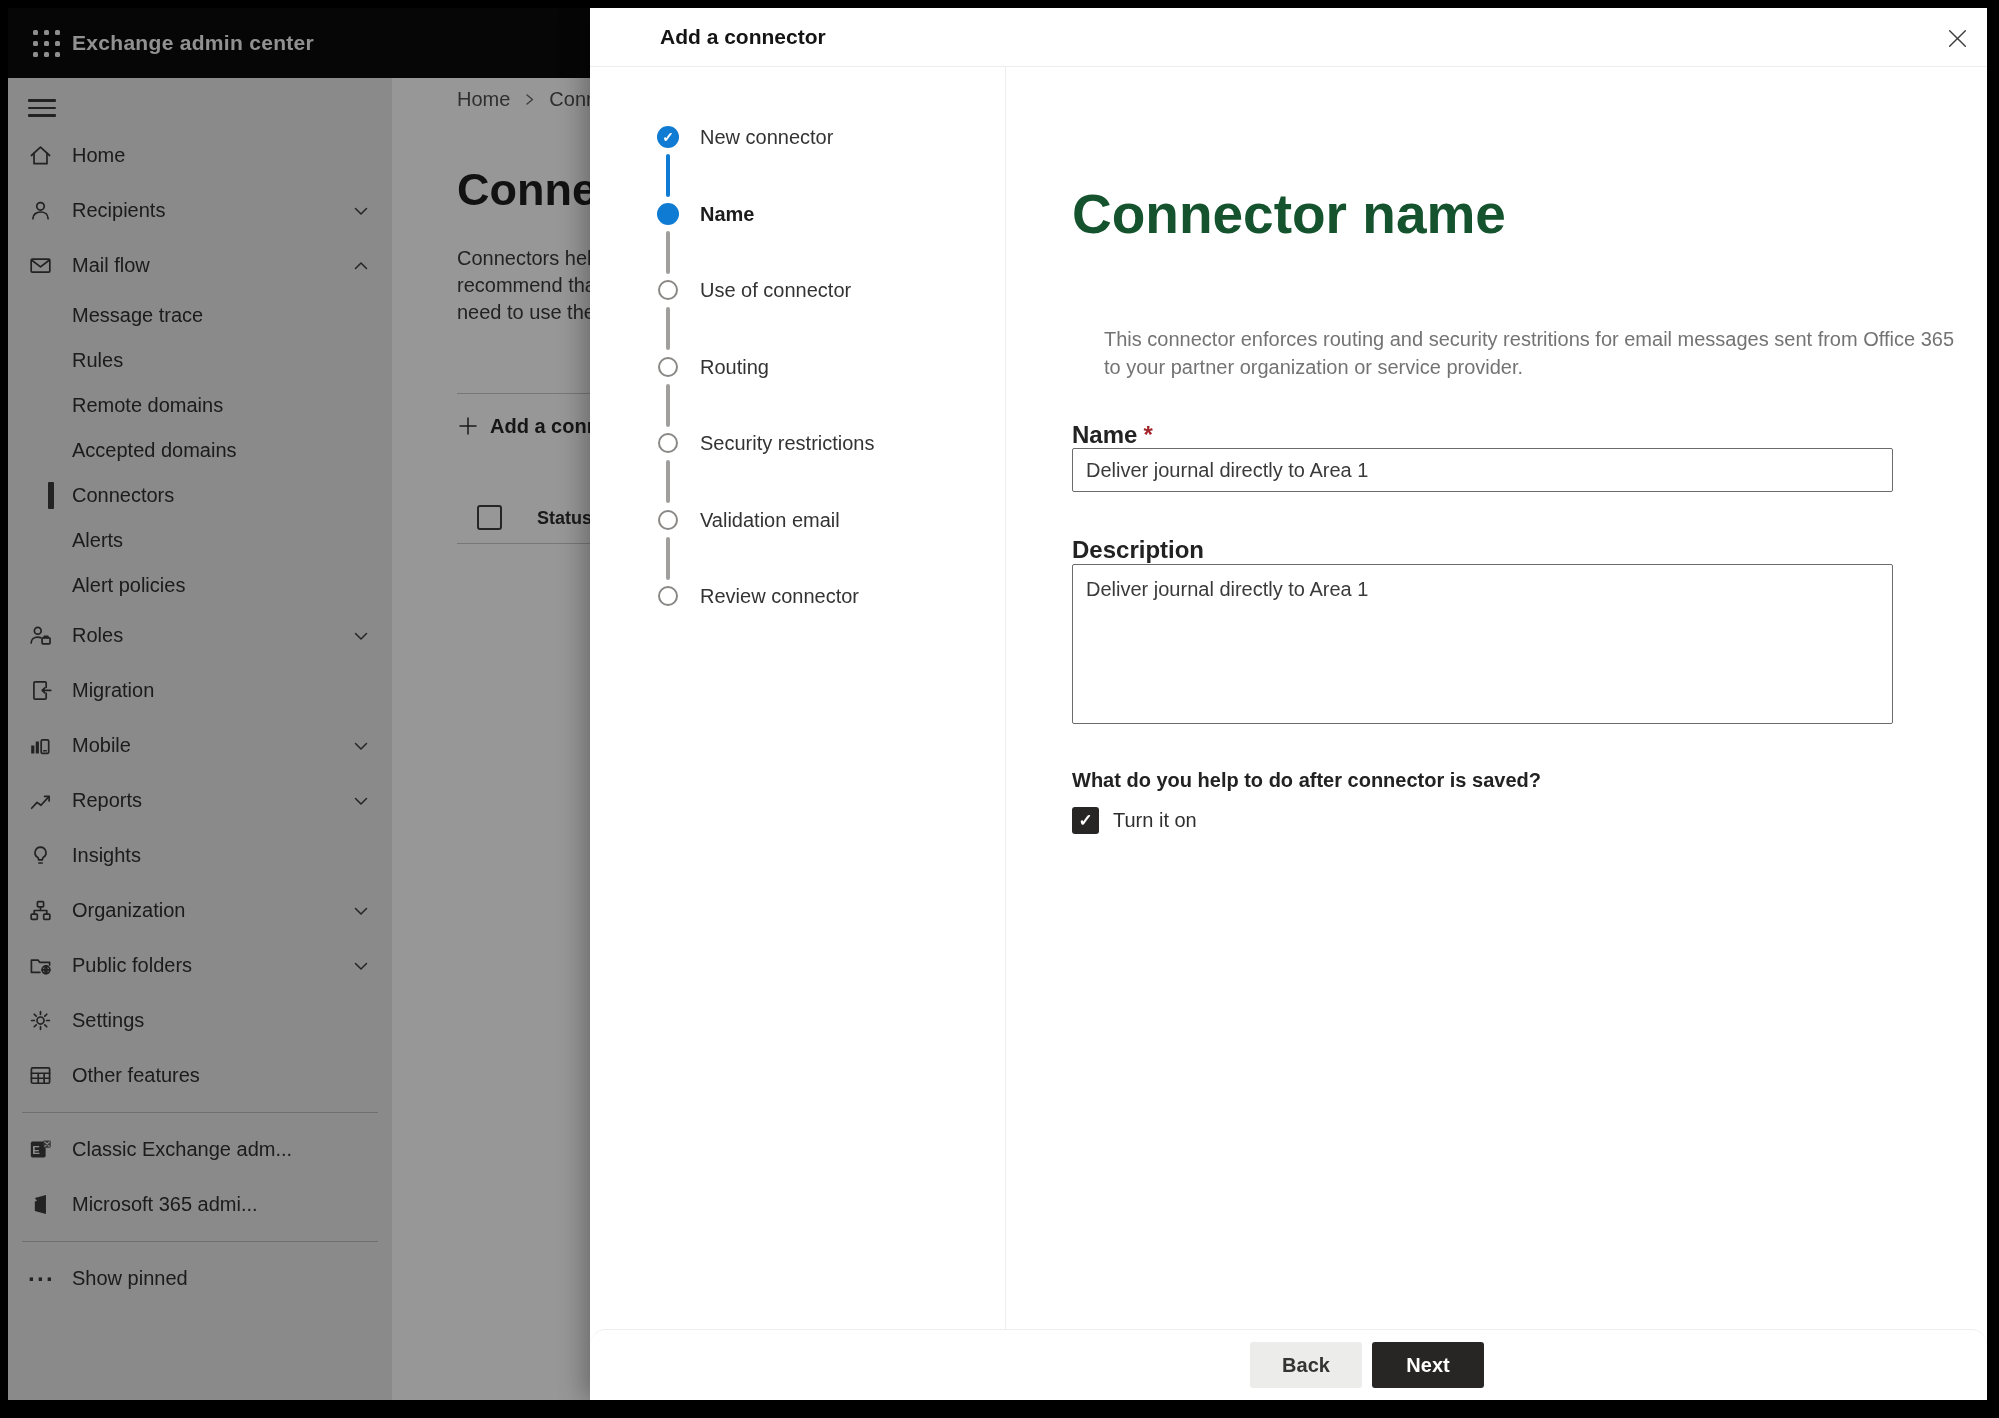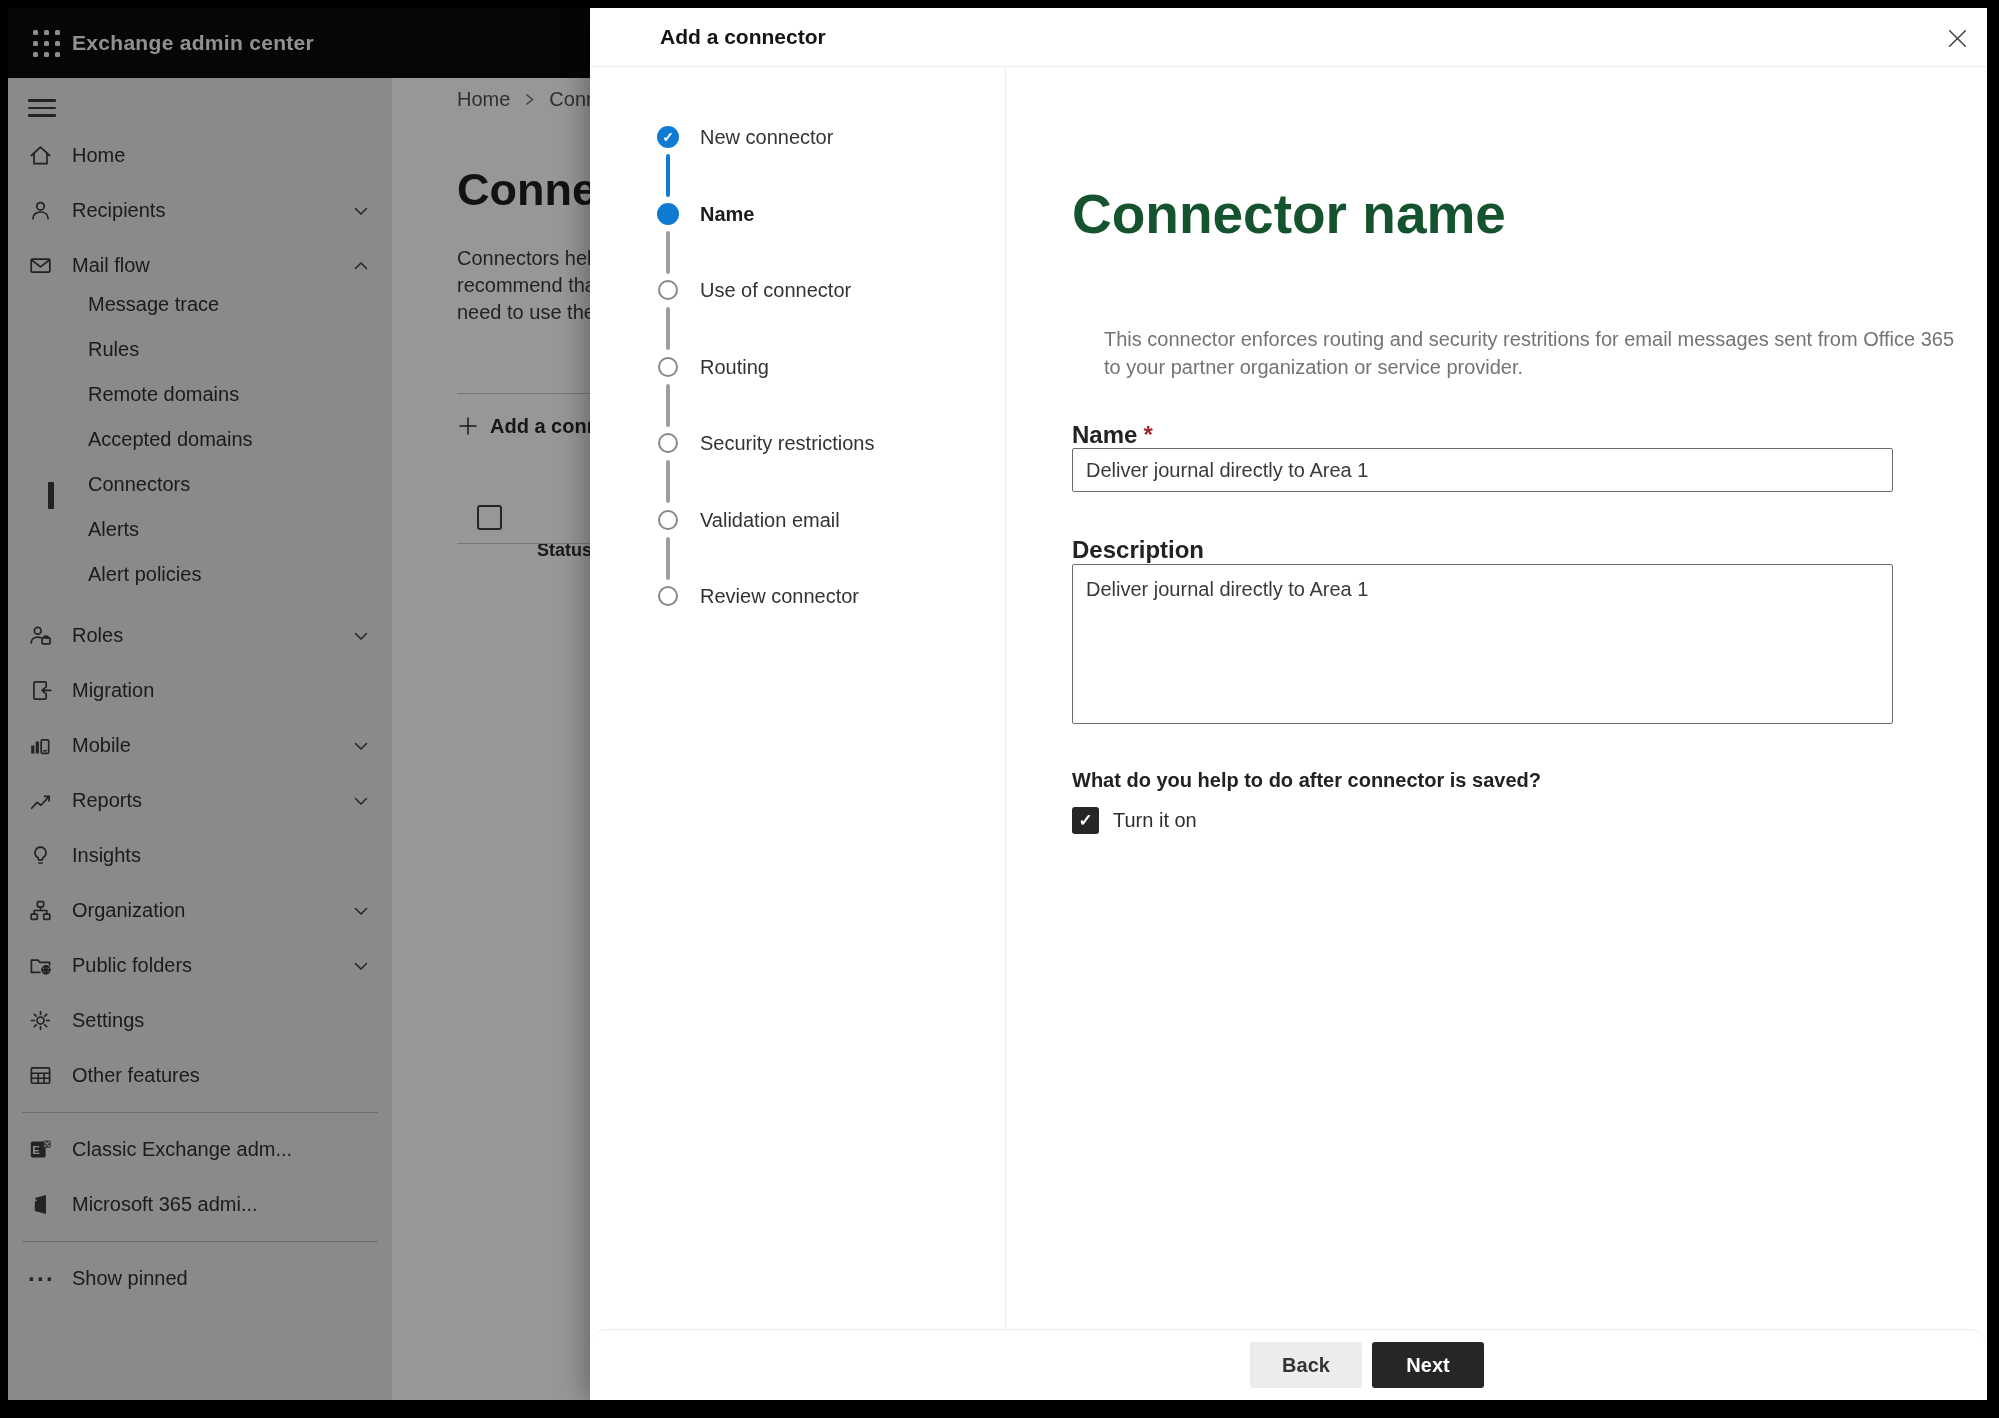--- a/index.html
+++ b/index.html
@@ -21,39 +21,39 @@
   .sidebar{position:absolute;left:0;top:0;bottom:0;width:384px;background:#e6e6e6;overflow:hidden;}
   .hamburger{position:absolute;left:20px;top:16px;width:28px;height:24px;cursor:pointer;}
   .hamburger i{display:block;height:2.5px;background:#3a3a3a;margin:5px 0;border-radius:1px;}
   .nav{position:absolute;top:50px;left:0;right:0;}
   .nav-item{position:relative;height:55px;display:flex;align-items:center;color:#2f2f2f;font-size:20px;cursor:pointer;}
   .nav-item .ic{width:25px;height:25px;margin-left:20px;flex:none;color:#3a3a3a;}
   .nav-item .ic svg{width:25px;height:25px;display:block;}
   .nav-item .lbl{margin-left:19px;white-space:nowrap;}
   .chev{position:absolute;right:22px;width:18px;height:18px;color:#3d3d3d;}
   .chev svg{width:18px;height:18px;display:block;}
-  .nav-sub{position:relative;height:45px;display:flex;align-items:flex-start;padding-left:80px;font-size:20px;color:#2f2f2f;cursor:pointer;}
+  .nav-sub{position:relative;height:45px;display:flex;align-items:center;padding-left:64px;font-size:20px;color:#2f2f2f;cursor:pointer;}
   .nav-sub.selected::before{content:"";position:absolute;left:40px;top:9px;width:6px;height:27px;background:#3b3b3b;border-radius:1px;}
   .nav-divider{height:1px;background:#b9b9b9;margin:9px 14px;}
   .logo-badge{width:25px;height:25px;margin-left:20px;flex:none;position:relative;}
   .dots-icon{width:25px;margin-left:20px;flex:none;font-size:24px;font-weight:700;color:#3a3a3a;letter-spacing:1px;line-height:10px;text-align:center;}
 
   
   .main{position:absolute;left:384px;top:0;right:0;bottom:0;background:#fcfcfc;}
   .breadcrumb{position:absolute;left:65px;top:10px;display:flex;align-items:center;gap:13px;font-size:20px;color:#4f4f4f;}
   .breadcrumb .sep{width:13px;height:13px;color:#6a6a6a;}
   .breadcrumb .sep svg{width:13px;height:13px;display:block;}
   .page-title{position:absolute;left:65px;top:88px;font-size:45px;line-height:48px;font-weight:700;color:#1e1e1e;white-space:nowrap;}
   .intro{position:absolute;left:65px;top:167px;font-size:20px;line-height:27px;color:#3a3a3a;white-space:nowrap;}
   .rule1{position:absolute;left:65px;right:0;top:315px;height:1px;background:#c7c7c7;}
   .add-btn{position:absolute;left:65px;top:331px;height:34px;display:flex;align-items:center;gap:11px;font-size:20px;font-weight:600;color:#262626;cursor:pointer;white-space:nowrap;}
   .add-btn .plus{width:22px;height:22px;color:#2b2b2b;}
   .add-btn .plus svg{width:22px;height:22px;display:block;}
   .list-cb{position:absolute;left:85px;top:427px;width:21px;height:21px;border:2px solid #3f3f3f;border-radius:3px;background:transparent;cursor:pointer;}
-  .status-h{position:absolute;left:145px;top:430px;font-size:18px;font-weight:600;color:#2d2d2d;margin-top:32px;}
+  .status-h{position:absolute;left:145px;top:430px;font-size:18px;font-weight:600;color:#2d2d2d;}
   .rule2{position:absolute;left:65px;right:0;top:465px;height:1px;background:#c7c7c7;}
 
   
   .overlay{position:absolute;inset:0;background:rgba(0,0,0,0.40);z-index:5;}
 
   
   .modal{position:absolute;left:582px;top:0;width:1397px;bottom:0;background:#fff;z-index:10;box-shadow:-6px 0 24px rgba(0,0,0,.30);}
   .modal-header{position:absolute;left:0;top:0;right:0;height:58px;border-bottom:1px solid #ededed;background:#fff;}
   .modal-title{position:absolute;left:70px;top:50%;transform:translateY(-50%);font-size:21px;font-weight:700;color:#141414;}
   .modal-close{position:absolute;right:14px;top:14px;width:32px;height:32px;display:flex;align-items:center;justify-content:center;cursor:pointer;color:#3f3f3f;}

